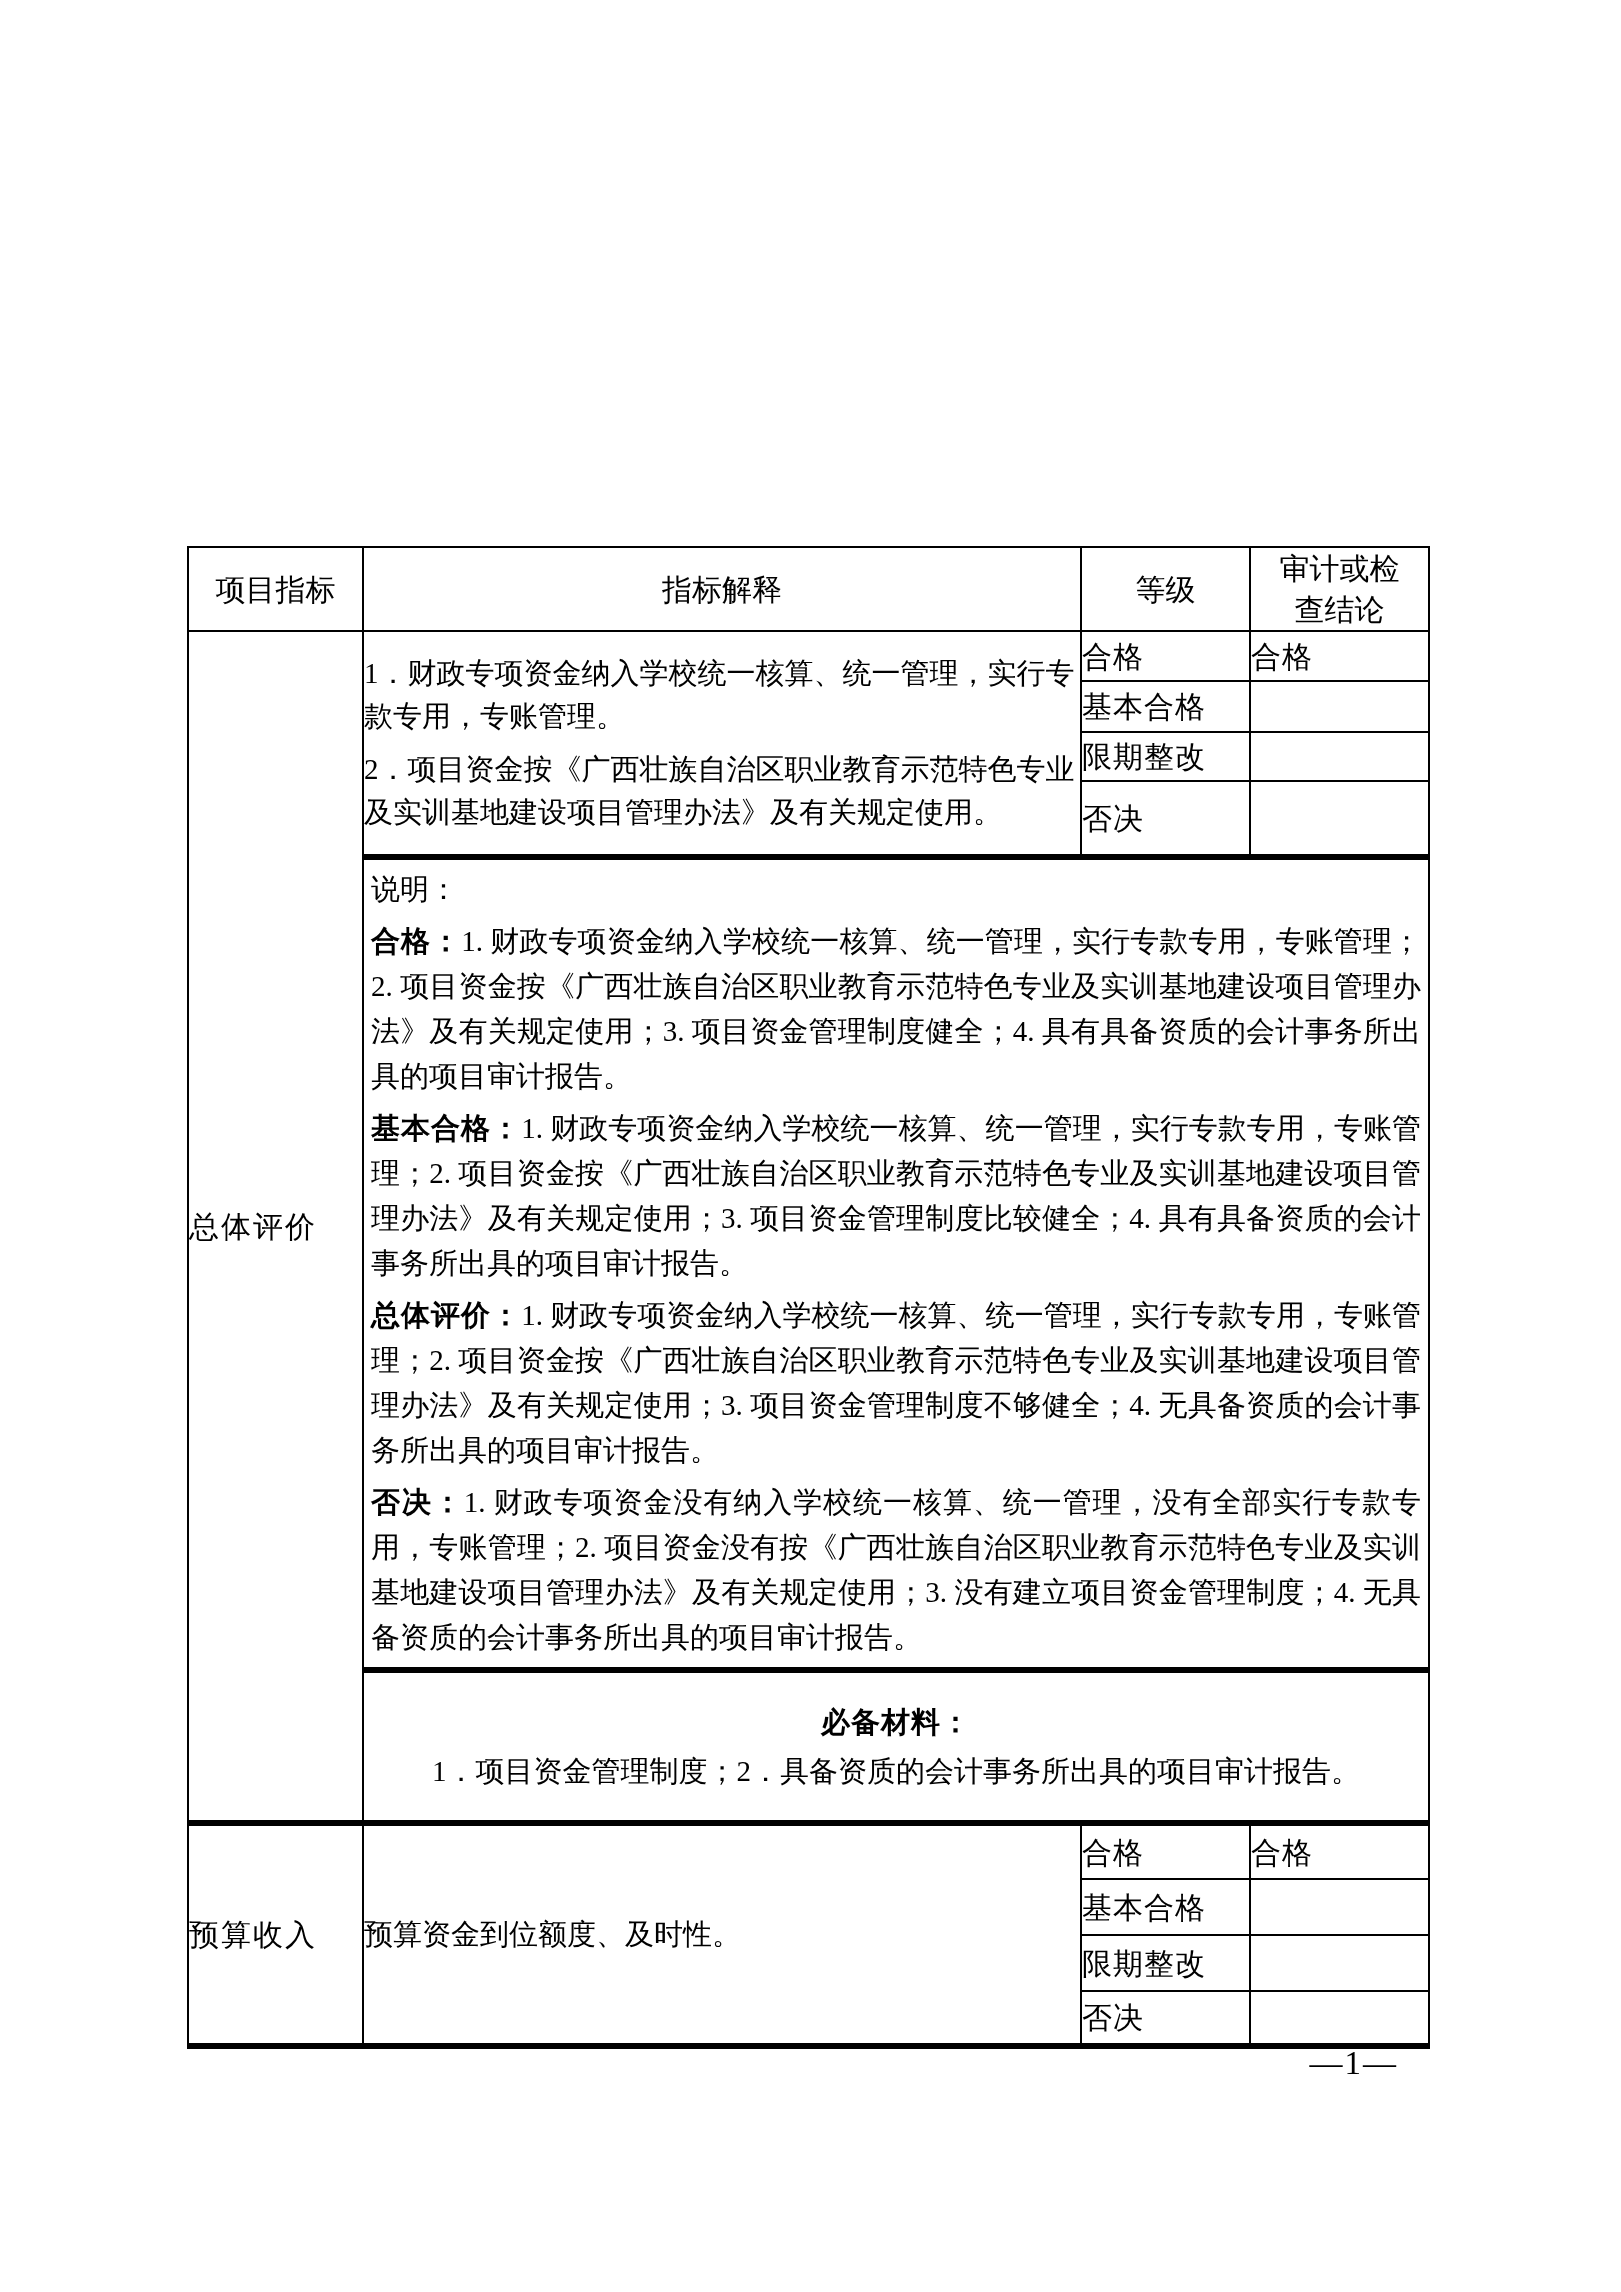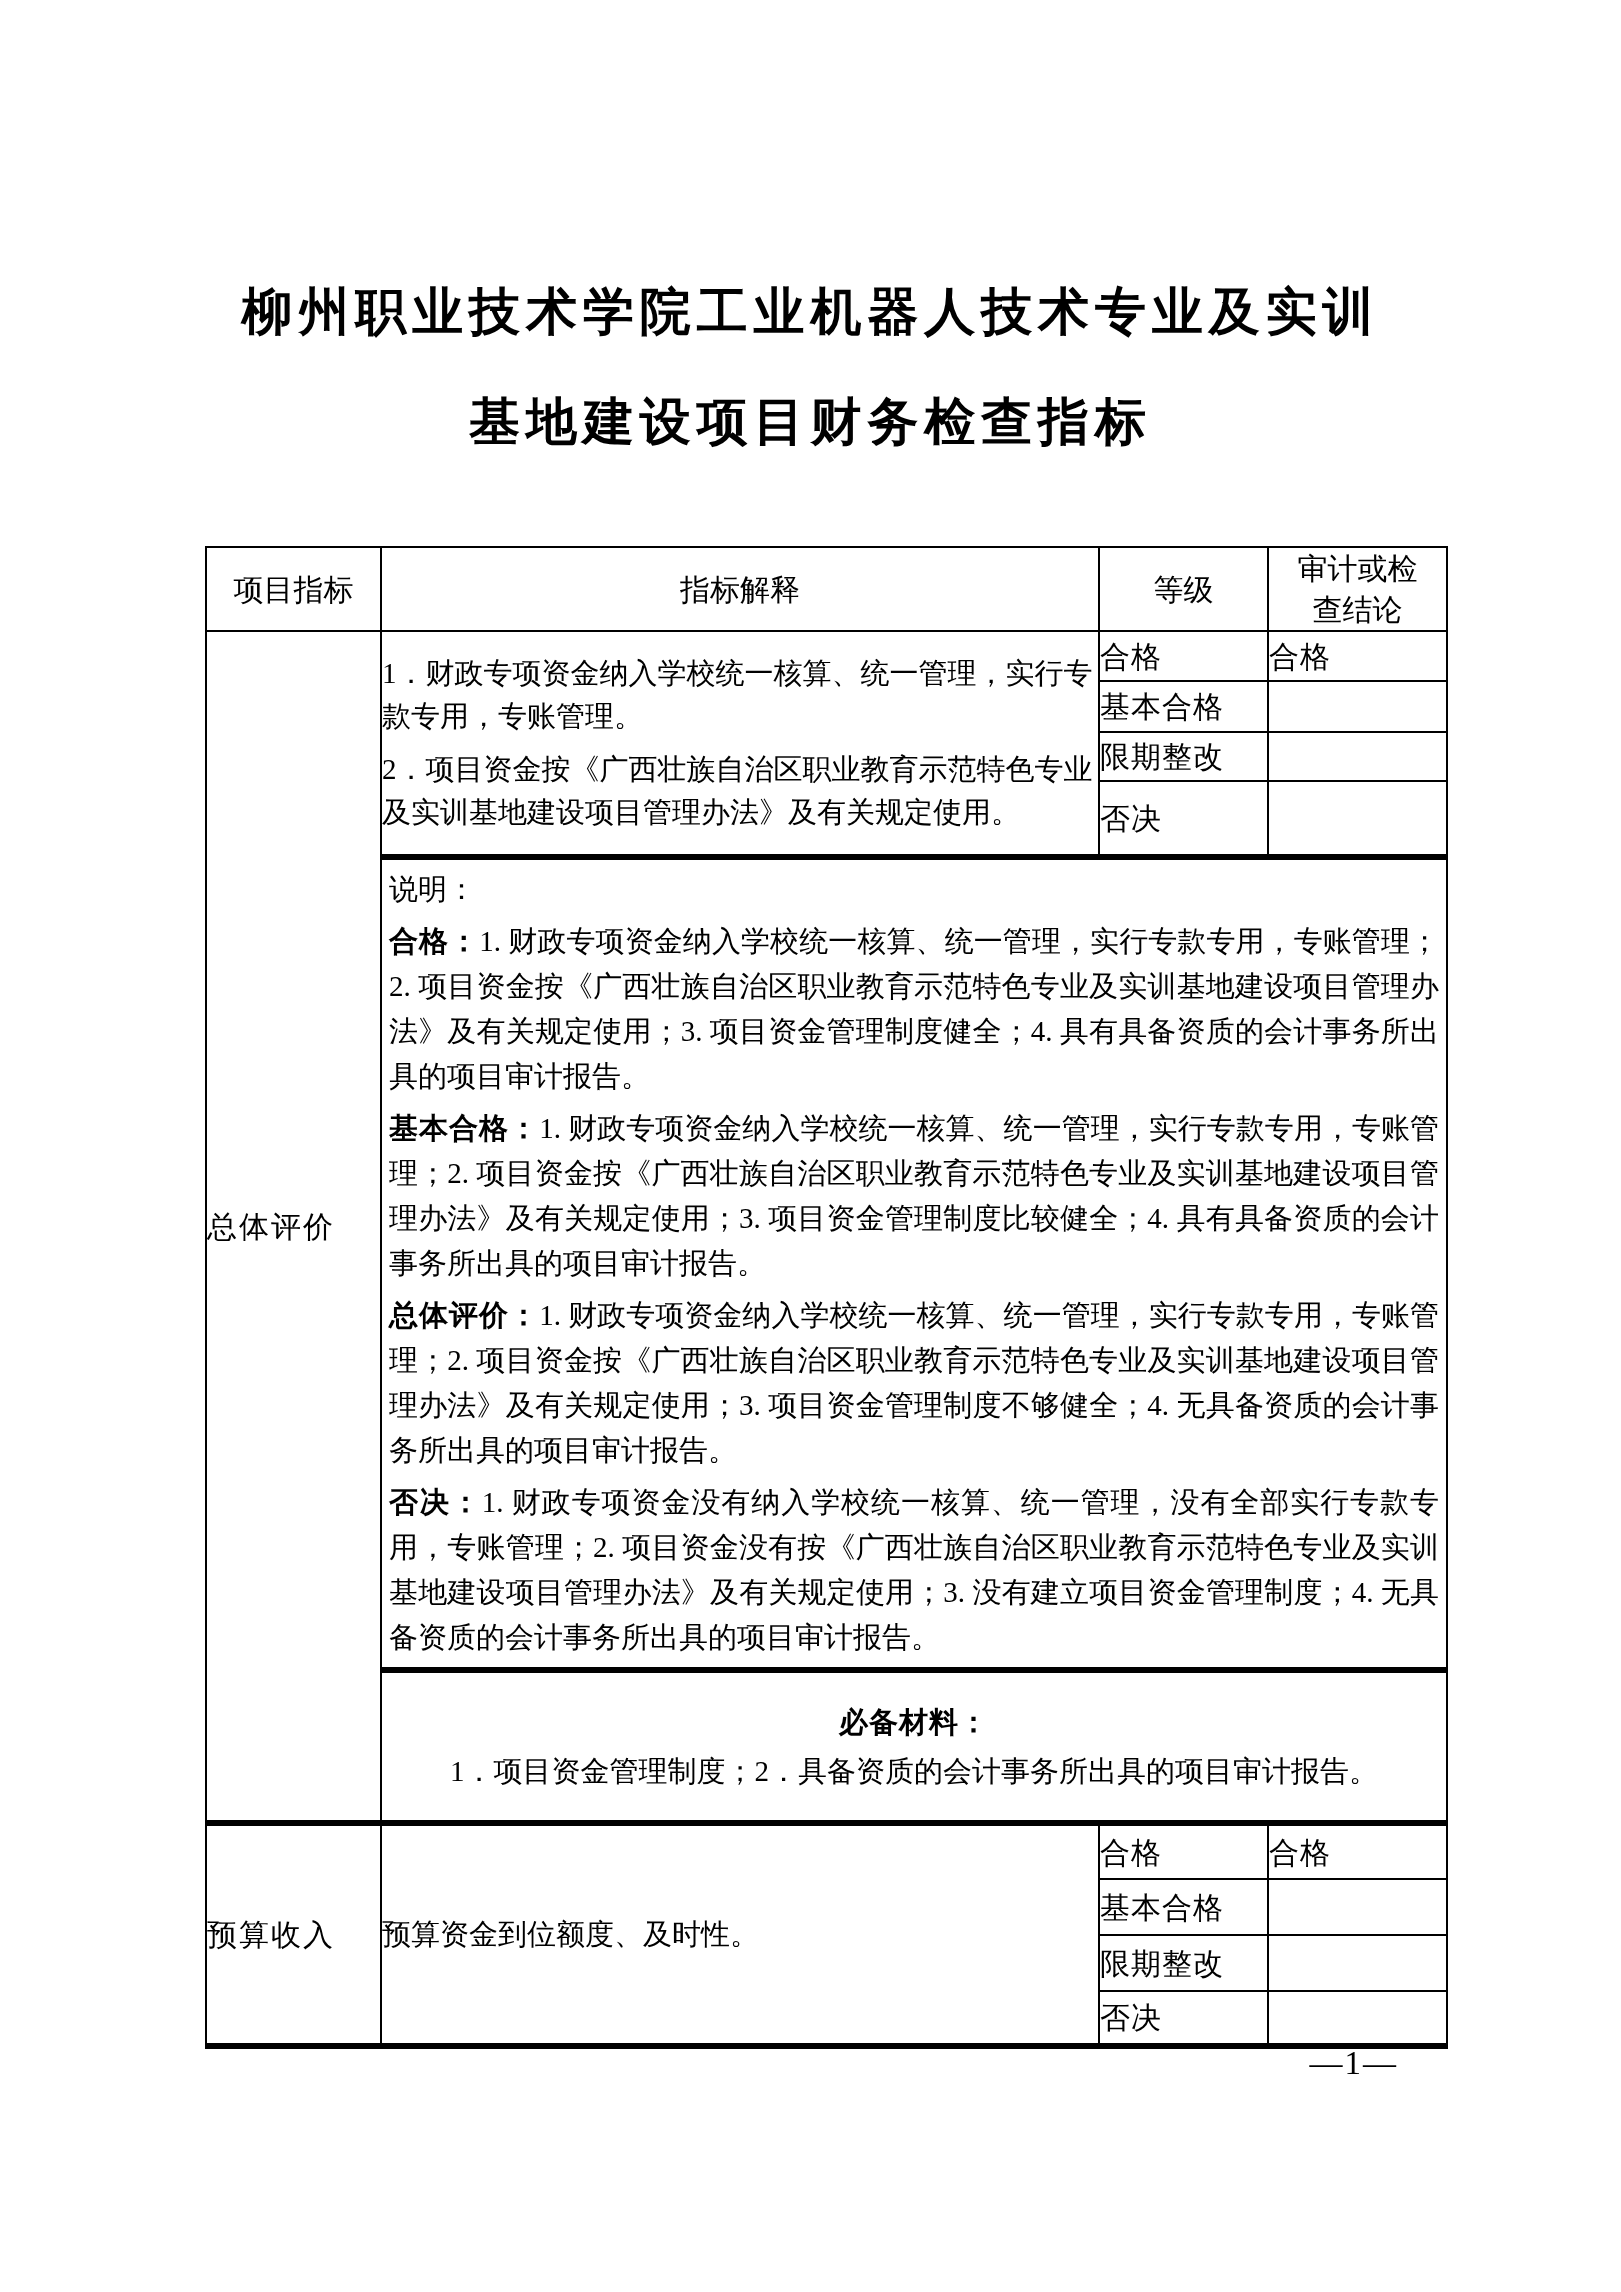--- a/index.html
+++ b/index.html
@@ -28,21 +28,21 @@
     font-weight: 700;
     font-size: 51px;
     line-height: 110px;
     letter-spacing: 5.9px;
     color: #000000;
   }
   
   .tbl-wrap {
     position: absolute;
     top: 546px;
-    left: 205px;
+    left: 187px;
   }
   table.inspection {
     border-collapse: collapse;
     table-layout: fixed;
     width: 1242px;
     font-size: 29px;
     line-height: 43px;
   }
   table.inspection th,
   table.inspection td {
@@ -109,24 +109,20 @@
     font-size: 33px;
     letter-spacing: 2px;
     font-family: "Liberation Serif", "DejaVu Serif", serif;
   }
 </style>
 </head>
 <body>
 
 <div class="page">
 
-  <div class="doc-title">
-    <div>柳州职业技术学院工业机器人技术专业及实训</div>
-    <div>基地建设项目财务检查指标</div>
-  </div>
 
   <div class="tbl-wrap">
     <table class="inspection">
       <colgroup>
         <col style="width:175px">
         <col style="width:718px">
         <col style="width:169px">
         <col style="width:179px">
       </colgroup>
 

